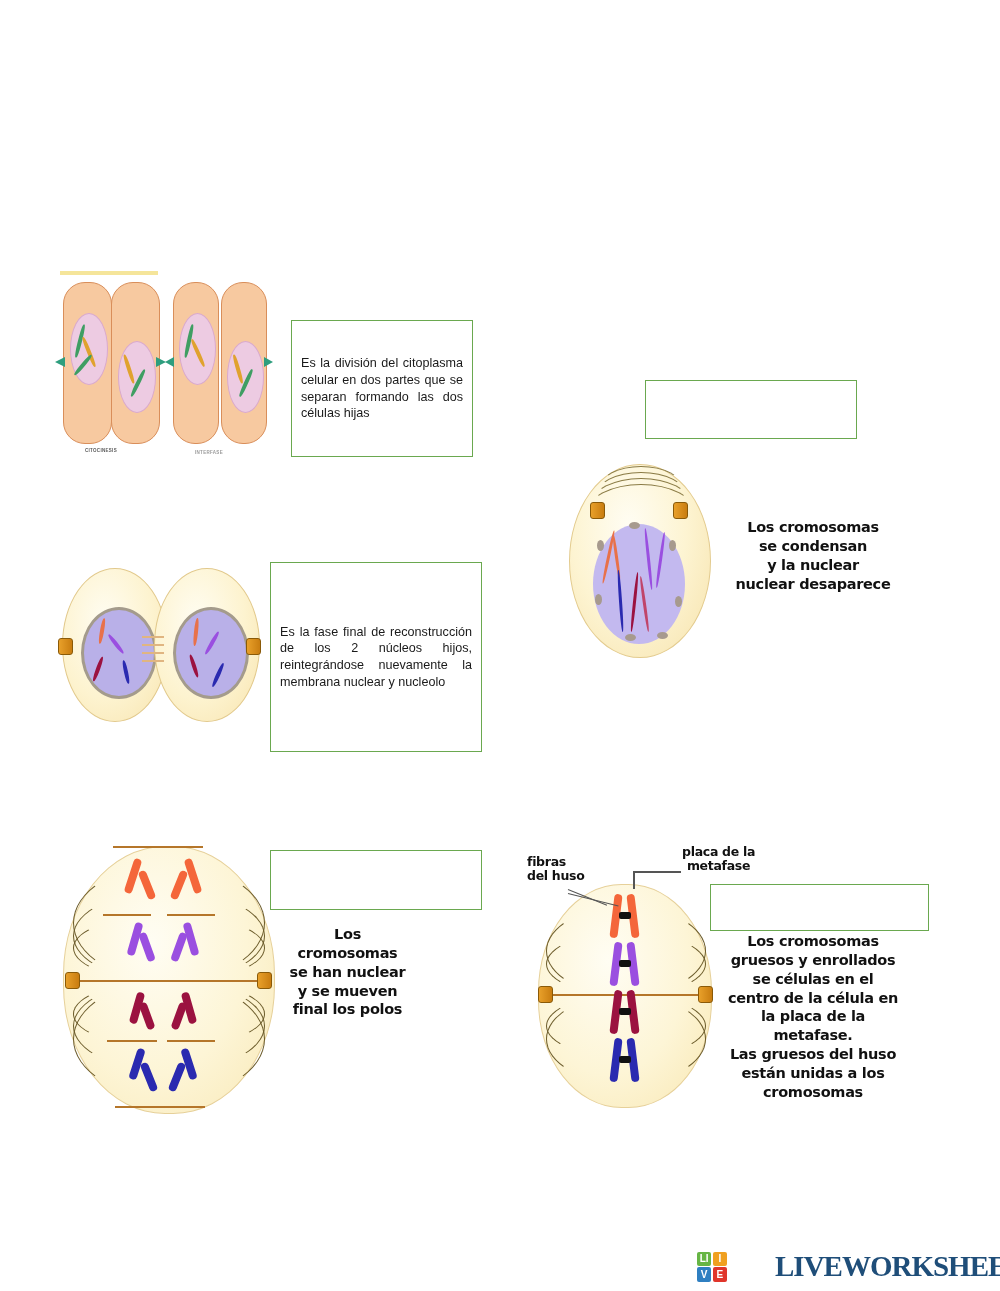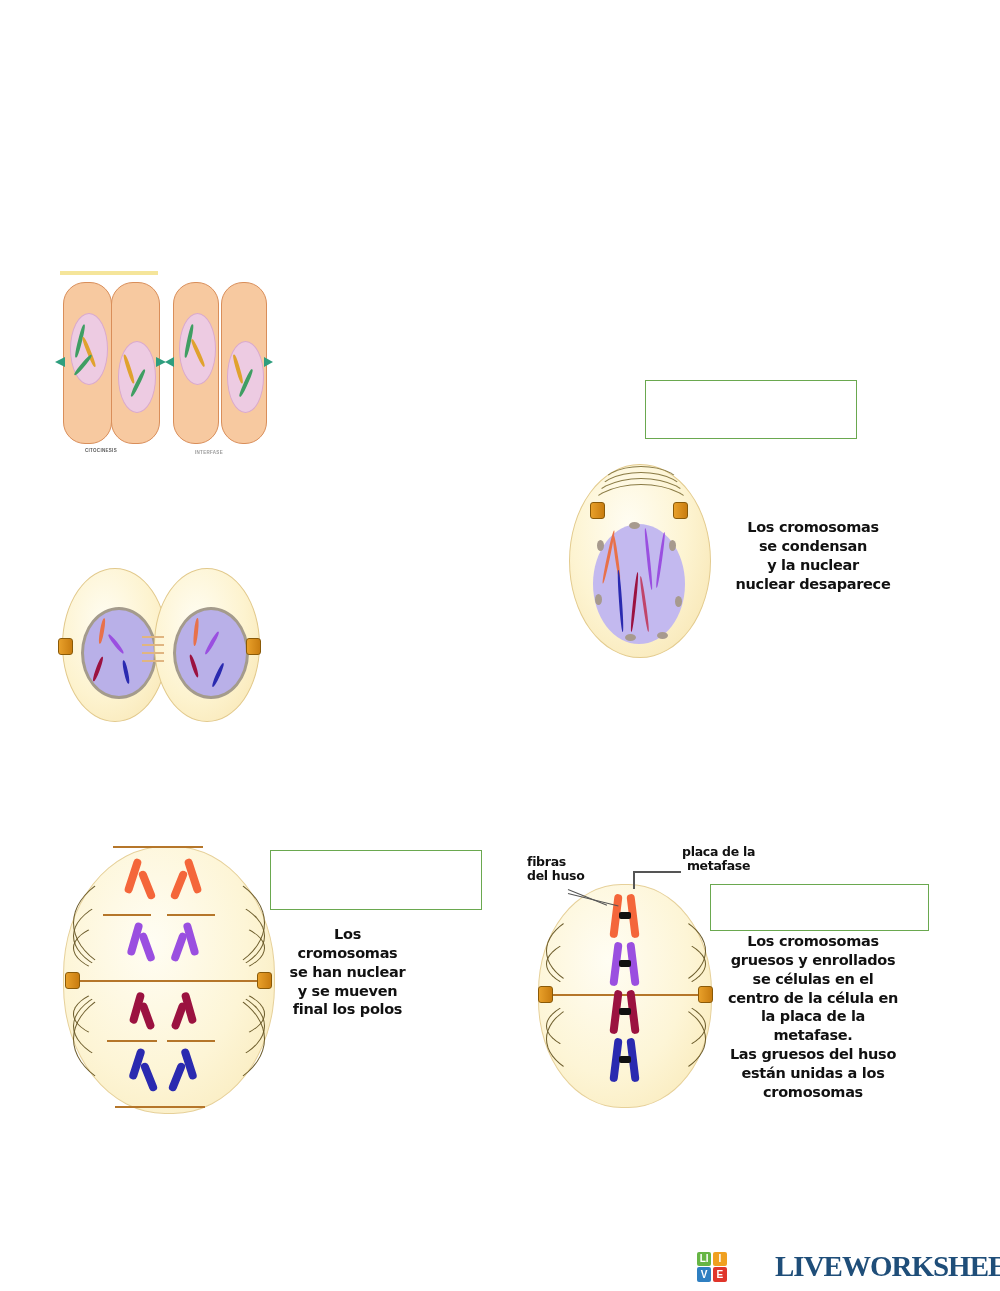--- a/index.html
+++ b/index.html
@@ -191,20 +191,23 @@
         <div class="cyto-chr" style="left:16px;top:26px;width:4px;height:30px;background:#3f9e63;transform:rotate(24deg);"></div>
       </div>
     </div>
     <div class="cleave" style="left:110px;top:92px;width:9px;height:10px;clip-path:polygon(100% 0,0 50%,100% 100%);"></div>
     <div class="cleave" style="left:209px;top:92px;width:9px;height:10px;clip-path:polygon(0 0,100% 50%,0 100%);"></div>
 
     <div class="tiny-label" style="left:30px;top:183px;">CITOCINESIS</div>
     <div class="tiny-label" style="left:140px;top:185px;color:#9a9a9a;">INTERFASE</div>
   </div>
 
+  <div class="desc-box" style="left:291px;top:320px;width:182px;height:137px;">
+    <div class="desc-text">Es la división del citoplasma celular en dos partes que se separan formando las dos células hijas</div>
+  </div>
 
   <div class="fig" id="fig-telo">
     <div class="telo-cell" style="left:12px;">
       <div class="telo-nuc" style="left:18px;top:38px;width:70px;height:86px;">
         <div class="telo-chr" style="left:16px;top:8px;width:4px;height:26px;background:#e8714a;transform:rotate(10deg);"></div>
         <div class="telo-chr" style="left:30px;top:22px;width:4px;height:24px;background:#9a4fe0;transform:rotate(-38deg);"></div>
         <div class="telo-chr" style="left:12px;top:46px;width:4px;height:26px;background:#9b1240;transform:rotate(20deg);"></div>
         <div class="telo-chr" style="left:40px;top:50px;width:4px;height:24px;background:#2a2ab0;transform:rotate(-12deg);"></div>
       </div>
     </div>
@@ -217,20 +220,23 @@
       </div>
     </div>
     <div class="midline" style="left:92px;top:76px;width:22px;"></div>
     <div class="midline" style="left:92px;top:84px;width:22px;"></div>
     <div class="midline" style="left:92px;top:92px;width:22px;"></div>
     <div class="midline" style="left:92px;top:100px;width:22px;"></div>
     <div class="centro" style="left:8px;top:78px;"></div>
     <div class="centro" style="left:196px;top:78px;"></div>
   </div>
 
+  <div class="desc-box" style="left:270px;top:562px;width:212px;height:190px;">
+    <div class="desc-text">Es la fase final de reconstrucción de los 2 núcleos hijos, reintegrándose nuevamente la membrana nuclear y nucleolo</div>
+  </div>
 
   <div class="answer-box" style="left:645px;top:380px;width:210px;height:57px;">
     <span></span>
   </div>
 
   <div class="fig" id="fig-pro">
     <div class="pro-cell"></div>
     <div class="arc" style="left:44px;top:6px;width:82px;height:42px;"></div>
     <div class="arc" style="left:40px;top:12px;width:90px;height:46px;"></div>
     <div class="arc" style="left:36px;top:18px;width:98px;height:50px;"></div>

